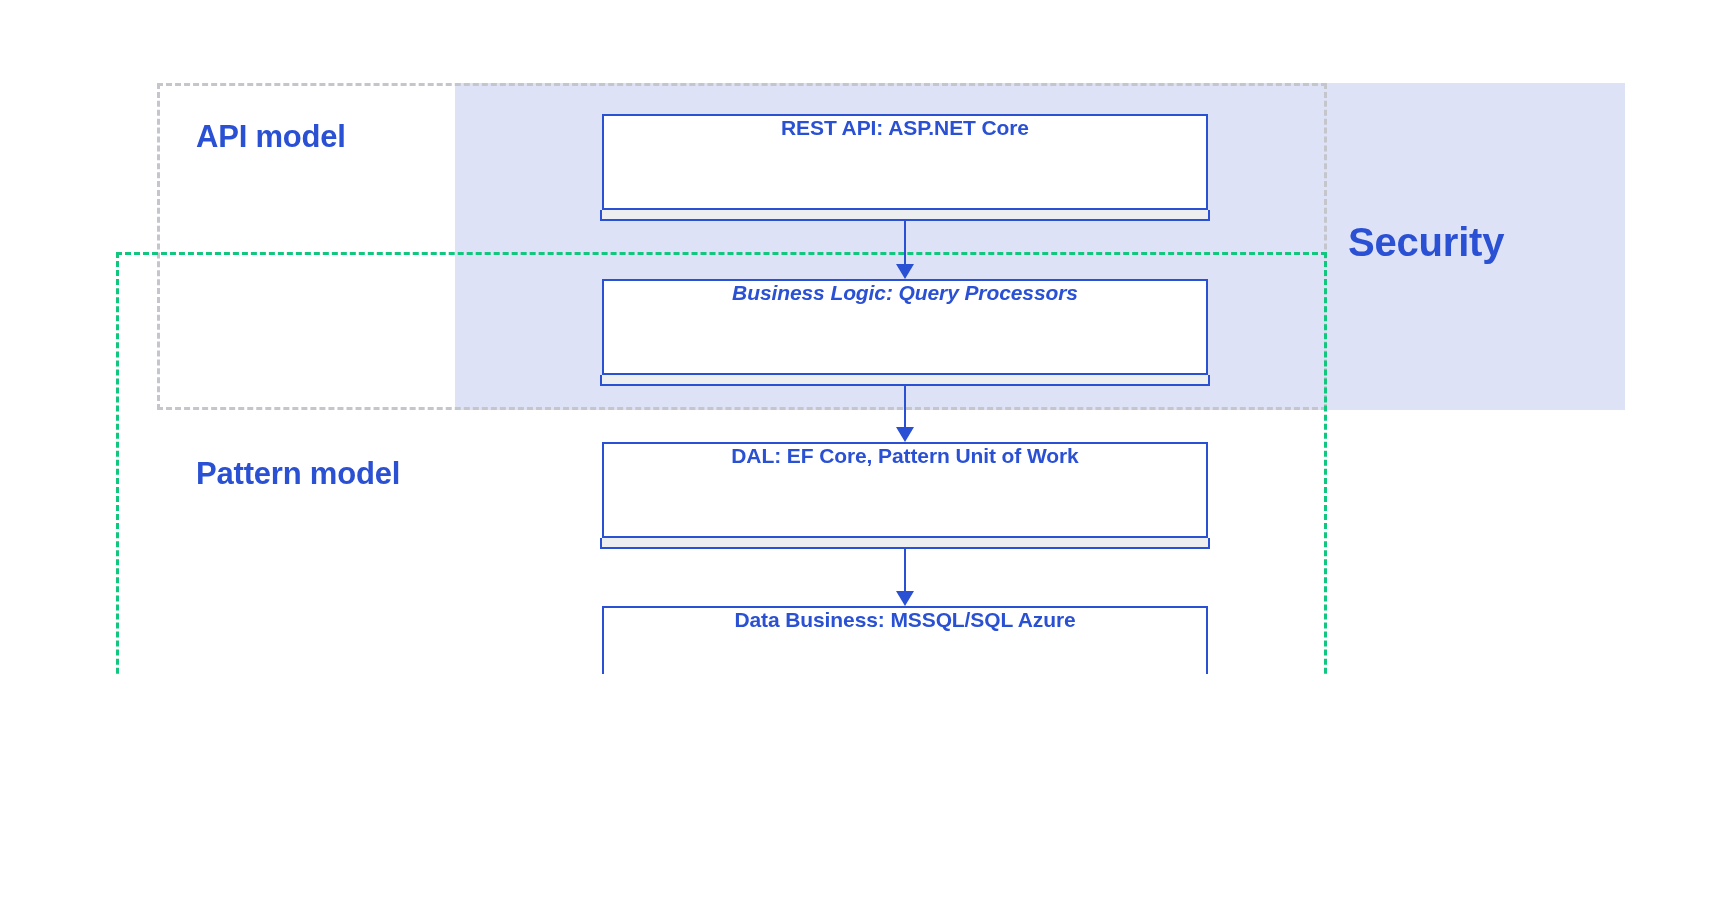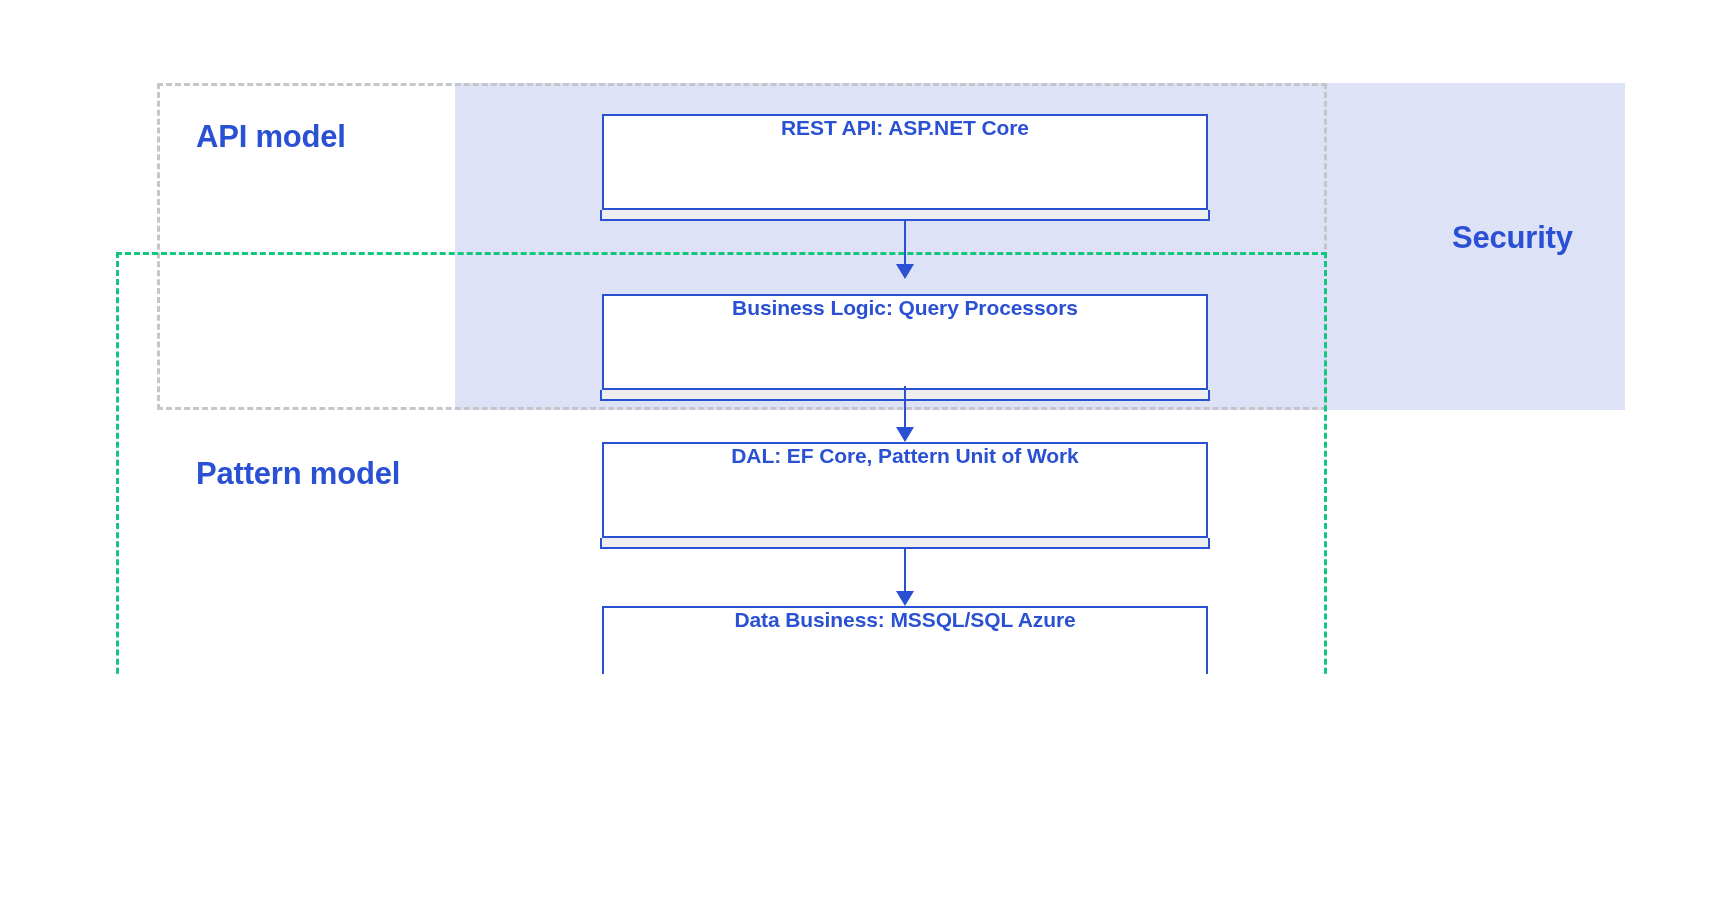--- a/index.html
+++ b/index.html
@@ -59,23 +59,23 @@
     left: 196px;
     top: 119px;
     font-size: 31px;
   }
   .label-domain {
     left: 196px;
     top: 456px;
     font-size: 31px;
   }
   .label-security {
-    left: 1452px;
+    left: 1348px;
     top: 220px;
-    font-size: 31px;
+    font-size: 40px;
   }
 
   
   .node {
     position: absolute;
     left: 602px;
     width: 606px;
   }
   .node-main {
     box-sizing: border-box;
@@ -97,21 +97,21 @@
     position: relative;
     left: -2px;
     width: 610px;
     height: 11px;
     background: #eceef0;
     border: 2.2px solid #2a50d4;
     border-top: none;
   }
 
   .node-1 { top: 114px; }
-  .node-2 { top: 294px; }
+  .node-2 { top: 279px; font-style: italic; }
   .node-3 { top: 442px; }
   .node-4 { top: 606px; }
 
   
   .arrow {
     position: absolute;
     left: 904px;
   }
   .arrow-line {
     position: absolute;

